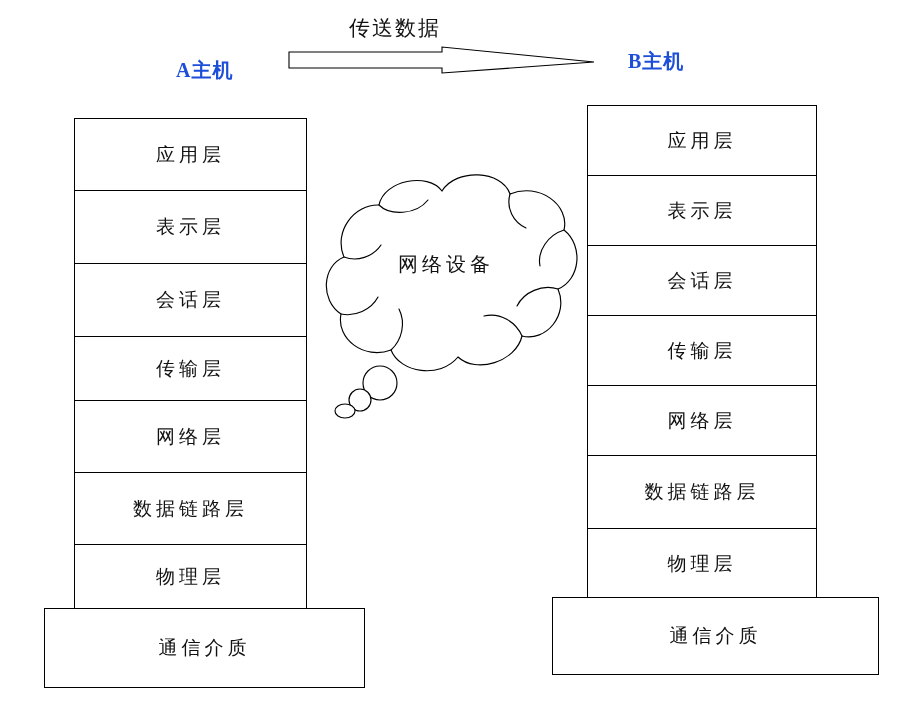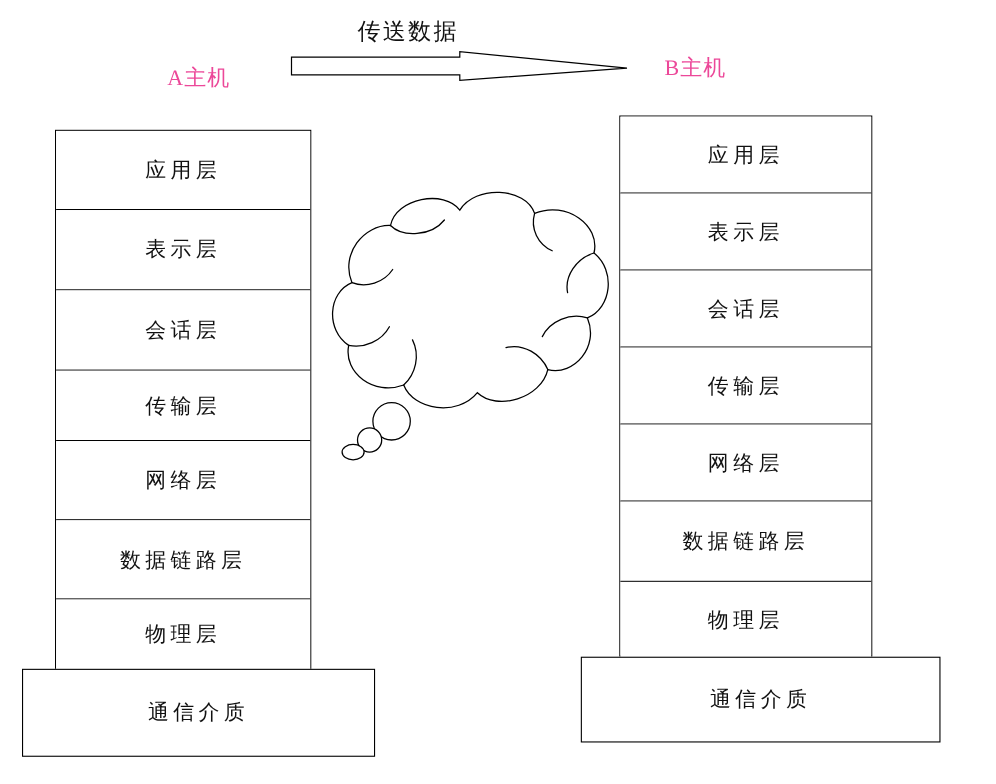--- a/index.html
+++ b/index.html
@@ -11,36 +11,38 @@
   body {
     font-family: "Liberation Serif", "DejaVu Serif", serif;
     color: #1a1a1a;
   }
   #canvas {
     position: relative;
     width: 874px;
     height: 713px;
     background: #ffffff;
     overflow: hidden;
+    margin-left: 24px;
   }
 
   
   .title-label {
     position: absolute;
     font-size: 21px;
     letter-spacing: 2px;
     white-space: nowrap;
     color: #111111;
   }
   .host-label {
     position: absolute;
     font-size: 20px;
     letter-spacing: 1px;
     white-space: nowrap;
-    color: #ec4899;
+    color: #1d4ed8;
+    font-weight: bold;
   }
 
   
   .stack {
     position: absolute;
     border: 1px solid #000000;
     box-sizing: border-box;
     background: #ffffff;
   }
   .layer-row {
@@ -192,14 +194,15 @@
       <path d="M 367 350 C 378 340, 382 323, 375 309" fill="none"></path>
       <path d="M 317 314 C 331 317, 347 310, 354 297" fill="none"></path>
       <path d="M 320 257 C 333 262, 349 257, 357 245" fill="none"></path>
 
       <circle cx="356" cy="383" r="17"></circle>
       <circle cx="336" cy="400" r="11"></circle>
       <ellipse cx="321" cy="411" rx="10" ry="7"></ellipse>
     </g>
   </svg>
 
+  <div class="cloud-label" style="left:374px; top:251px;">网络设备</div>
 
 </div>
 
 </body></html>

